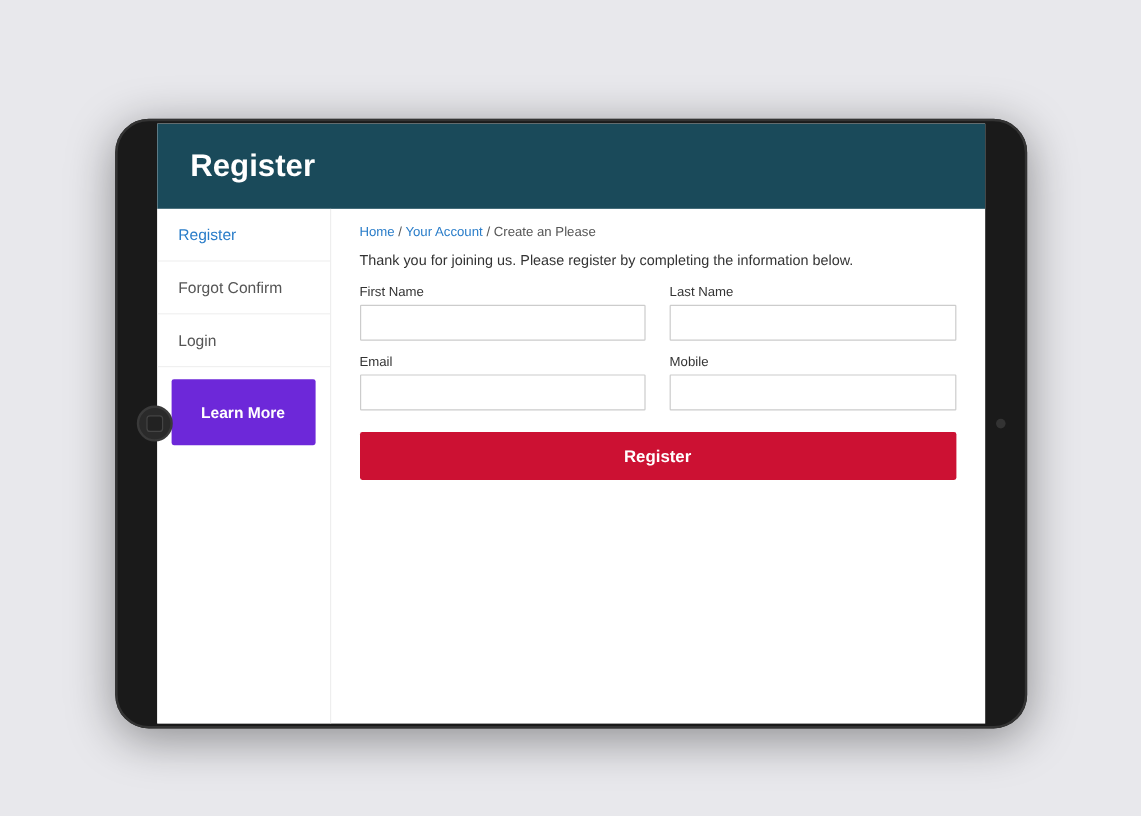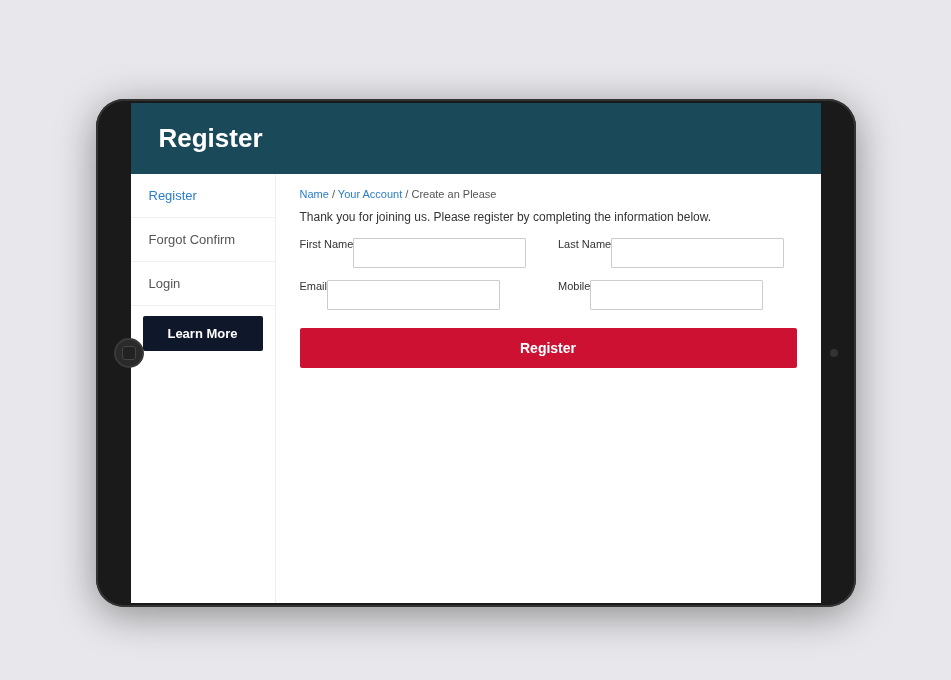--- a/index.html
+++ b/index.html
@@ -112,24 +112,24 @@
       border-bottom: 1px solid #f0f0f0;
     }
 
     .sidebar-item.active {
       color: #2a7dc9;
       font-weight: 500;
     }
 
     .learn-more-btn {
       margin: 10px 12px;
-      background: #0f172a;
+      background: #6d28d9;
       color: #fff;
       border: none;
-      padding: 10px 14px;
+      padding: 20px 14px;
       font-size: 13px;
       font-weight: bold;
       cursor: pointer;
       border-radius: 2px;
       width: calc(100% - 24px);
       text-align: center;
     }
 
     
     .main-content {
@@ -161,21 +161,21 @@
 
     .form-row {
       display: flex;
       gap: 20px;
       margin-bottom: 12px;
     }
 
     .form-group {
       flex: 1;
       display: flex;
-      flex-direction: row;
+      flex-direction: column;
     }
 
     .form-group label {
       font-size: 11px;
       color: #333;
       margin-bottom: 4px;
       font-weight: 500;
     }
 
     .form-group input {
@@ -225,21 +225,21 @@
         </div>
         <div class="sidebar-item">
           <span>Login</span>
         </div>
         <button class="learn-more-btn">Learn More</button>
       </div>
 
       <div class="main-content">
 
         <div class="breadcrumb">
-          <a href="#">Name</a>
+          <a href="#">Home</a>
           <span>/</span>
           <a href="#">Your Account</a>
           <span>/</span>
           <span>Create an Please</span>
         </div>
 
         <p class="intro-text">Thank you for joining us. Please register by completing the information below.</p>
 
         <form>
 

